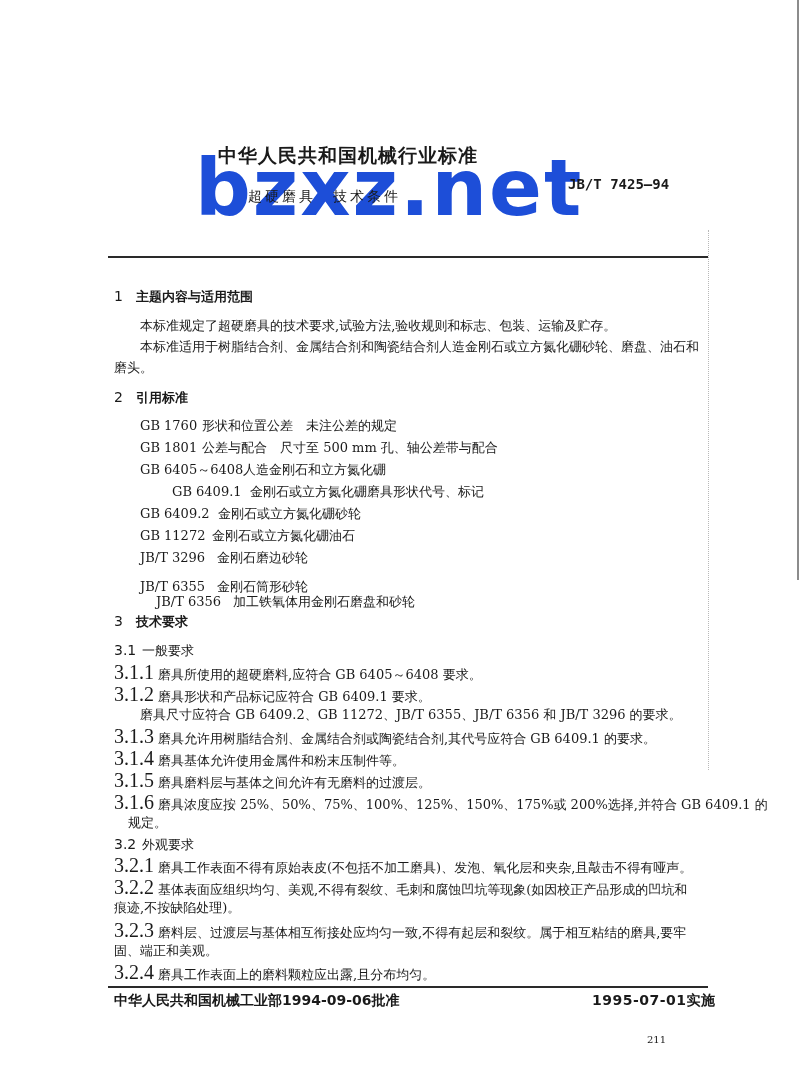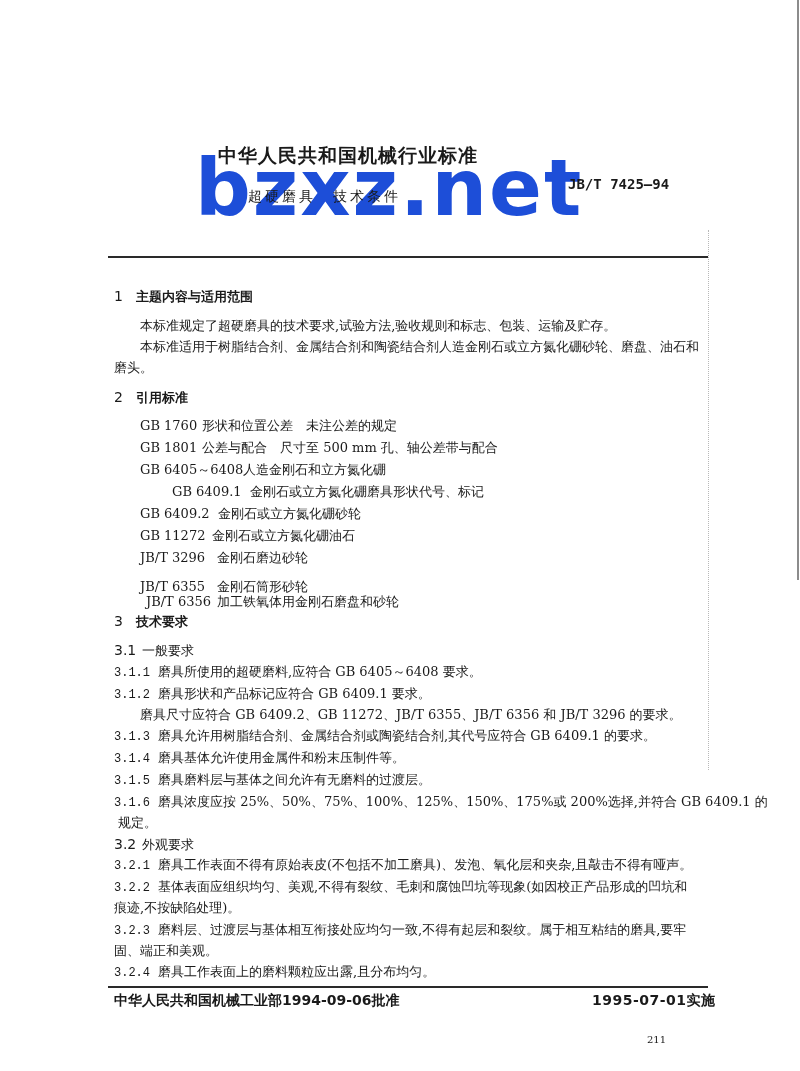--- a/index.html
+++ b/index.html
@@ -33,21 +33,21 @@
     .rule.bottom { top: 986px; }
     .margin-dots {
       position: absolute; left: 708px; top: 230px; width: 1px; height: 540px;
       border-left: 1px dotted #b8b8b8;
     }
     .edge-bar { position: absolute; left: 797px; top: 0; width: 2px; height: 580px; background: #8c8c8c; }
 
     .line { position: absolute; font-size: 13px; line-height: 16px; white-space: nowrap; }
     .h1 { font-family: "DejaVu Sans", "Liberation Sans", sans-serif; font-weight: bold; font-size: 13px; }
     .h1 .num { display: inline-block; width: 22px; font-weight: normal; font-size: 14px; }
-    .num2 { display: inline-block; width: 44px; font-family: Liberation Mono, monospace; font-size: 12px; }
+    .num2 { display: inline-block; width: 44px; font-family: Liberation Serif, serif; font-size: 20px; }
     .num1 { display: inline-block; width: 28px; font-family: "DejaVu Sans", "Liberation Sans", sans-serif; font-size: 14px; }
     .ref-code { display: inline-block; }
     .footer-left {
       left: 114px; top: 992px; font-size: 14px; font-weight: bold;
       font-family: "DejaVu Sans", "Liberation Sans", sans-serif;
     }
     .footer-right {
       left: 592px; top: 992px; font-size: 14px; font-weight: bold;
       font-family: "DejaVu Sans", "Liberation Sans", sans-serif; letter-spacing: 0.5px;
     }
@@ -94,21 +94,21 @@
 </div>
 <div class="line" style="left:140px; top:528px;">
   <span class="ref-code" style="width:72px;">GB 11272</span><span>金刚石或立方氮化硼油石</span>
 </div>
 <div class="line" style="left:140px; top:550px;">
   <span class="ref-code" style="width:77px;">JB/T 3296</span><span>金刚石磨边砂轮</span>
 </div>
 <div class="line" style="left:140px; top:572px;">
   <span class="ref-code" style="width:77px;margin-top:7px;">JB/T 6355</span><span>金刚石筒形砂轮</span>
 </div>
-<div class="line" style="left:140px; top:594px;text-align:center;">
+<div class="line" style="left:156px; top:594px;">
   <span class="ref-code" style="width:77px;">JB/T 6356</span><span>加工铁氧体用金刚石磨盘和砂轮</span>
 </div>
 
 <div class="line h1" style="left:114px; top:613px;">
   <span class="num">3</span><span>技术要求</span>
 </div>
 
 <div class="line" style="left:114px; top:642px;">
   <span class="num1">3.1</span><span>一般要求</span>
 </div>
@@ -124,21 +124,21 @@
 </div>
 <div class="line" style="left:114px; top:750px;">
   <span class="num2">3.1.4</span><span>磨具基体允许使用金属件和粉末压制件等。</span>
 </div>
 <div class="line" style="left:114px; top:772px;">
   <span class="num2">3.1.5</span><span>磨具磨料层与基体之间允许有无磨料的过渡层。</span>
 </div>
 <div class="line" style="left:114px; top:794px;">
   <span class="num2">3.1.6</span><span>磨具浓度应按 25%、50%、75%、100%、125%、150%、175%或 200%选择,并符合 GB 6409.1 的</span>
 </div>
-<div class="line" style="left:118px; top:815px;text-align:right;">规定。</div>
+<div class="line" style="left:128px; top:815px;text-align:right;">规定。</div>
 
 <div class="line" style="left:114px; top:836px;">
   <span class="num1">3.2</span><span>外观要求</span>
 </div>
 <div class="line" style="left:114px; top:857px;">
   <span class="num2">3.2.1</span><span>磨具工作表面不得有原始表皮(不包括不加工磨具)、发泡、氧化层和夹杂,且敲击不得有哑声。</span>
 </div>
 <div class="line" style="left:114px; top:879px;">
   <span class="num2">3.2.2</span><span>基体表面应组织均匀、美观,不得有裂纹、毛刺和腐蚀凹坑等现象(如因校正产品形成的凹坑和</span>
 </div>

